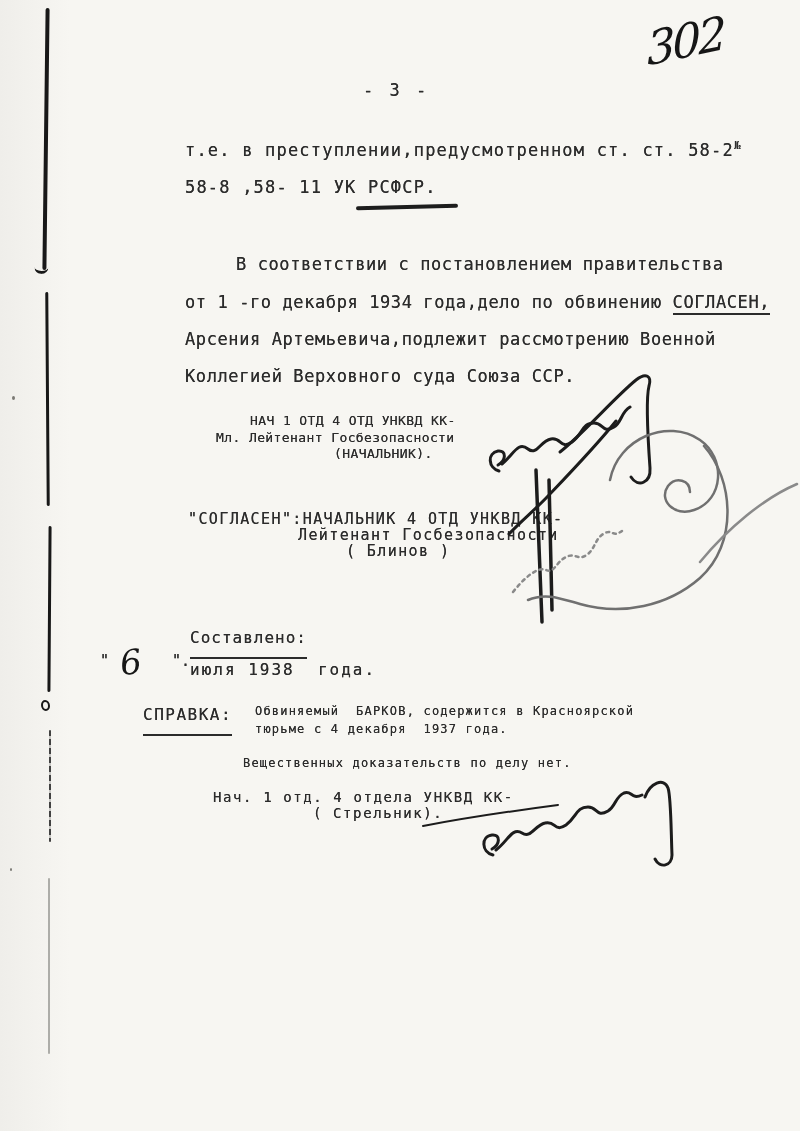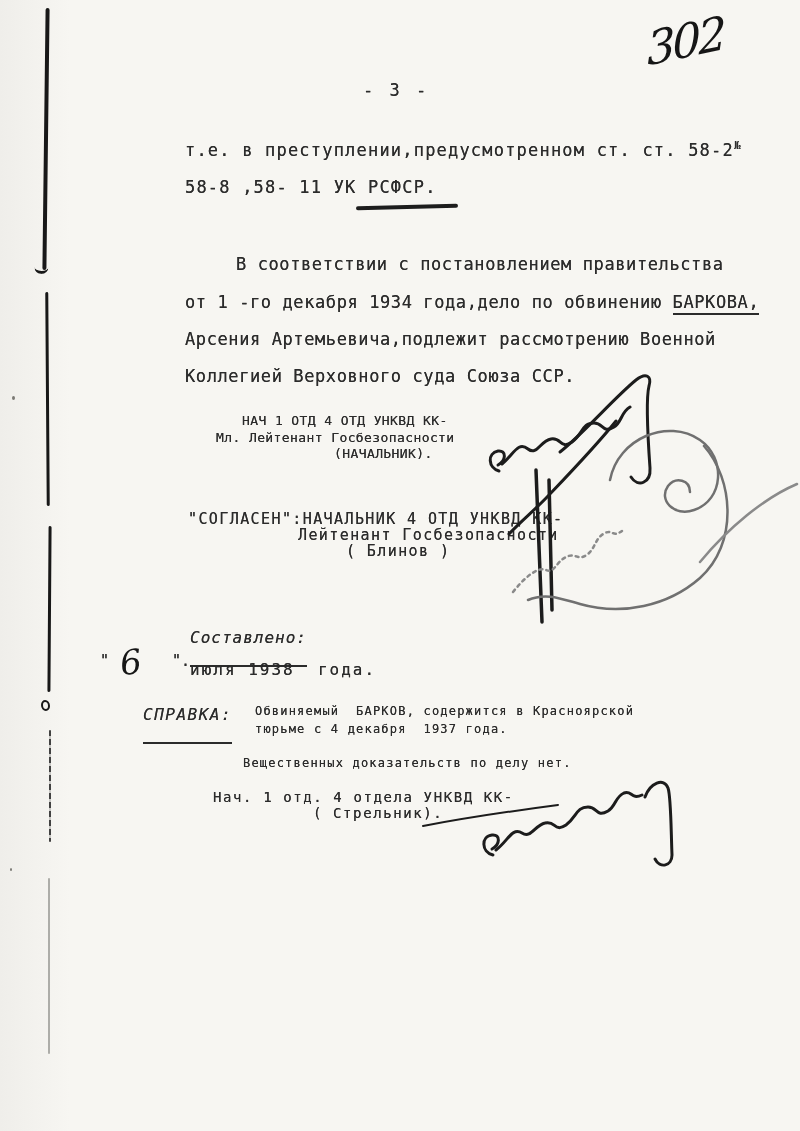--- a/index.html
+++ b/index.html
@@ -16,21 +16,21 @@
   .typed { position:absolute; white-space:pre; text-shadow:0 0 0.6px rgba(20,20,20,.75); }
   .t-intro { font-size:17px; letter-spacing:1.2px; }
   .t-body  { font-size:17px; letter-spacing:0.6px; }
   .t-blk1  { font-size:13px; letter-spacing:0.4px; }
   .t-blk2  { font-size:15px; letter-spacing:1.4px; }
   .t-blk3  { font-size:14px; letter-spacing:1.6px; }
   .t-spr   { font-size:12px; letter-spacing:1.2px; }
   .block { position:absolute; }
   .block div { white-space:pre; text-shadow:0 0 0.6px rgba(20,20,20,.75); }
   .u-name { border-bottom:2px solid #2b2b2b; padding-bottom:1px; }
-  .u-label { border-bottom:2px solid #2b2b2b; padding-bottom:18px;font-style:italic; }
+  .u-label { border-bottom:2px solid #2b2b2b; padding-bottom:10px; }
   .hand-underline { position:absolute; left:356px; top:205px; width:102px; height:4px;
     background:#1d1d1d; transform:rotate(-1.4deg); border-radius:2px; }
   .handwriting { position:absolute; font-family:"DejaVu Serif", serif; font-style:italic; color:#161616; }
   .folio { left:646px; top:14px; font-size:46px; transform:rotate(-12deg) skewX(-10deg); letter-spacing:-3px; }
   .day { left:120px; top:642px; font-size:34px; transform:rotate(-7deg); }
   .crease { position:absolute; background:#181818; border-radius:2px; }
   .crease.c1 { left:44px; top:8px;  width:4px; height:262px; transform:rotate(0.7deg); }
   .crease.c1:after { content:""; position:absolute; left:-8px; bottom:-4px; width:14px; height:10px;
      border-bottom:3px solid #181818; border-radius:0 0 60% 60%; }
   .crease.c2 { left:46px; top:292px; width:3px; height:214px; transform:rotate(-0.4deg); }
@@ -60,26 +60,26 @@
 
   <div class="handwriting folio">302</div>
 
   <div class="typed t-intro" style="left:363px; top:80px; letter-spacing:3px;">- 3 -</div>
 
   <div class="typed t-intro" style="left:185px; top:139px;"><span>т.е. в преступлении,предусмотренном ст. ст. 58-2</span><sup class="num">№</sup></div>
   <div class="typed t-intro" style="left:185px; top:177px;">58-8 ,58- 11 УК РСФСР.</div>
   <div class="hand-underline"></div>
 
   <div class="typed t-body" style="left:236px; top:254px;">В соответствии с постановлением правительства</div>
-  <div class="typed t-body" style="left:185px; top:292px;"><span>от 1 -го декабря 1934 года,дело по обвинению </span><span class="u-name">БАРКОВА,</span></div>
+  <div class="typed t-body" style="left:185px; top:292px;"><span>от 1 -го декабря 1934 года,дело по обвинению </span><span class="u-name">СОГЛАСЕН,</span></div>
   <div class="typed t-body" style="left:185px; top:366px;">Коллегией Верховного суда Союза ССР.</div>
   <div class="typed t-body" style="left:185px; top:329px;">Арсения Артемьевича,подлежит рассмотрению Военной</div>
 
   <div class="block t-blk1" style="left:216px; top:413px; line-height:16.5px;">
-    <div style="margin-left:26px;">НАЧ 1 ОТД 4 ОТД УНКВД КК-</div>
+    <div style="margin-left:34px;">НАЧ 1 ОТД 4 ОТД УНКВД КК-</div>
     <div>Мл. Лейтенант Госбезопасности</div>
     <div style="margin-left:118px;">(НАЧАЛЬНИК).</div>
   </div>
 
   <div class="block t-blk2" style="left:188px; top:511px; line-height:16px;">
     <div>"СОГЛАСЕН":НАЧАЛЬНИК 4 ОТД УНКВД КК-</div>
     <div style="margin-left:110px;">Лейтенант Госбезопасности</div>
     <div style="margin-left:158px;">( Блинов )</div>
   </div>
 

